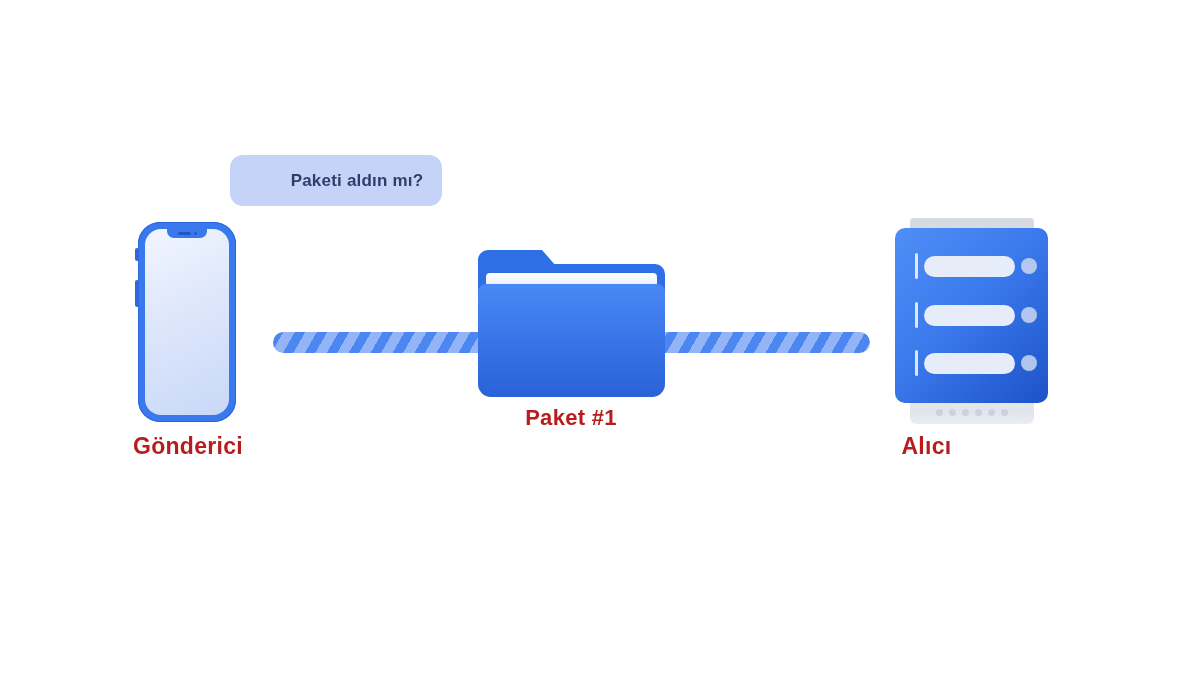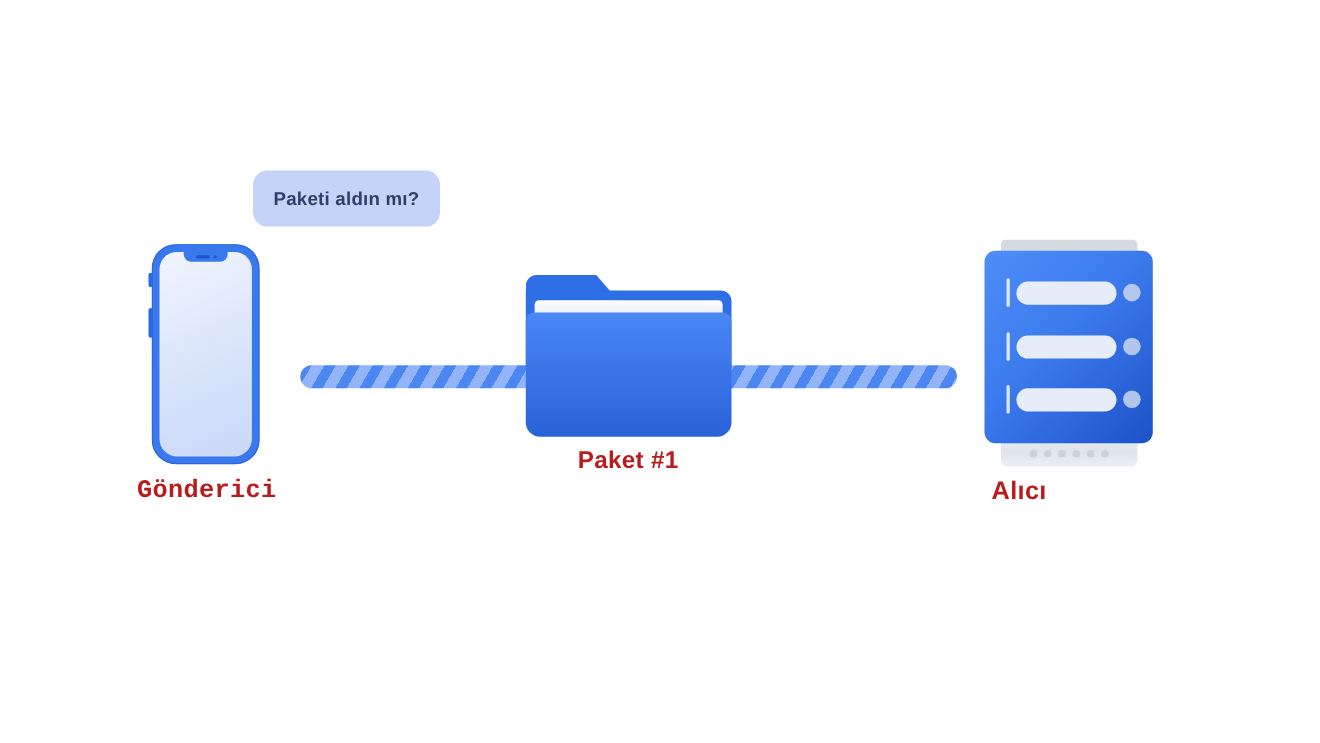--- a/index.html
+++ b/index.html
@@ -5,21 +5,21 @@
   html,body { margin:0; padding:0; background:#ffffff; }
   .canvas {
     position:relative; width:1200px; height:675px; background:#ffffff;
     overflow:hidden; font-family:"Liberation Sans", sans-serif;
   }
 
   
   .bubble {
     position:absolute; left:230px; top:155px; width:170px; height:51px;
     background:#c4d3f7; border-radius:13px;
-    display:flex; align-items:center; justify-content:center; z-index:3;
+    display:flex; align-items:center; justify-content:center; z-index:3;padding-left:42px;
   }
   .bubble-text { font-size:17px; font-weight:bold; color:#2f3e6a; letter-spacing:.2px; }
 
   
   .phone {
     position:absolute; left:138px; top:222px; width:98px; height:200px;
     background:#3a78ee; border-radius:22px; z-index:2;
     box-shadow: inset 0 0 0 1px #2b66db;
   }
   .phone-screen {
@@ -88,21 +88,21 @@
   .server-row.r1 { top:25px; } .server-row.r2 { top:74px; } .server-row.r3 { top:122px; }
   .tick { width:3px; height:26px; background:rgba(255,255,255,.82); border-radius:2px; }
   .pill { flex:1; height:21px; background:#e6edf9; border-radius:11px; }
   .led  { width:16px; height:16px; border-radius:50%; background:#c9d7f0; opacity:.85; }
 
   
   .label {
     position:absolute; color:#b91c1c; font-weight:bold;
     text-align:center; letter-spacing:.3px;
   }
-  .label-sender   { left:88px;  width:200px; top:433px; font-size:23px;font-family:Liberation Mono, monospace; }
+  .label-sender   { left:88px;  width:200px; top:433px; font-size:23px; }
   .label-packet   { left:471px; width:200px; top:405px; font-size:22px; }
   .label-receiver { left:800px; width:253px; top:433px; font-size:23px; }
 </style>
 </head>
 <body>
 
 <div class="canvas">
 
   <div class="bubble">
     <span class="bubble-text">Paketi aldın mı?</span>

